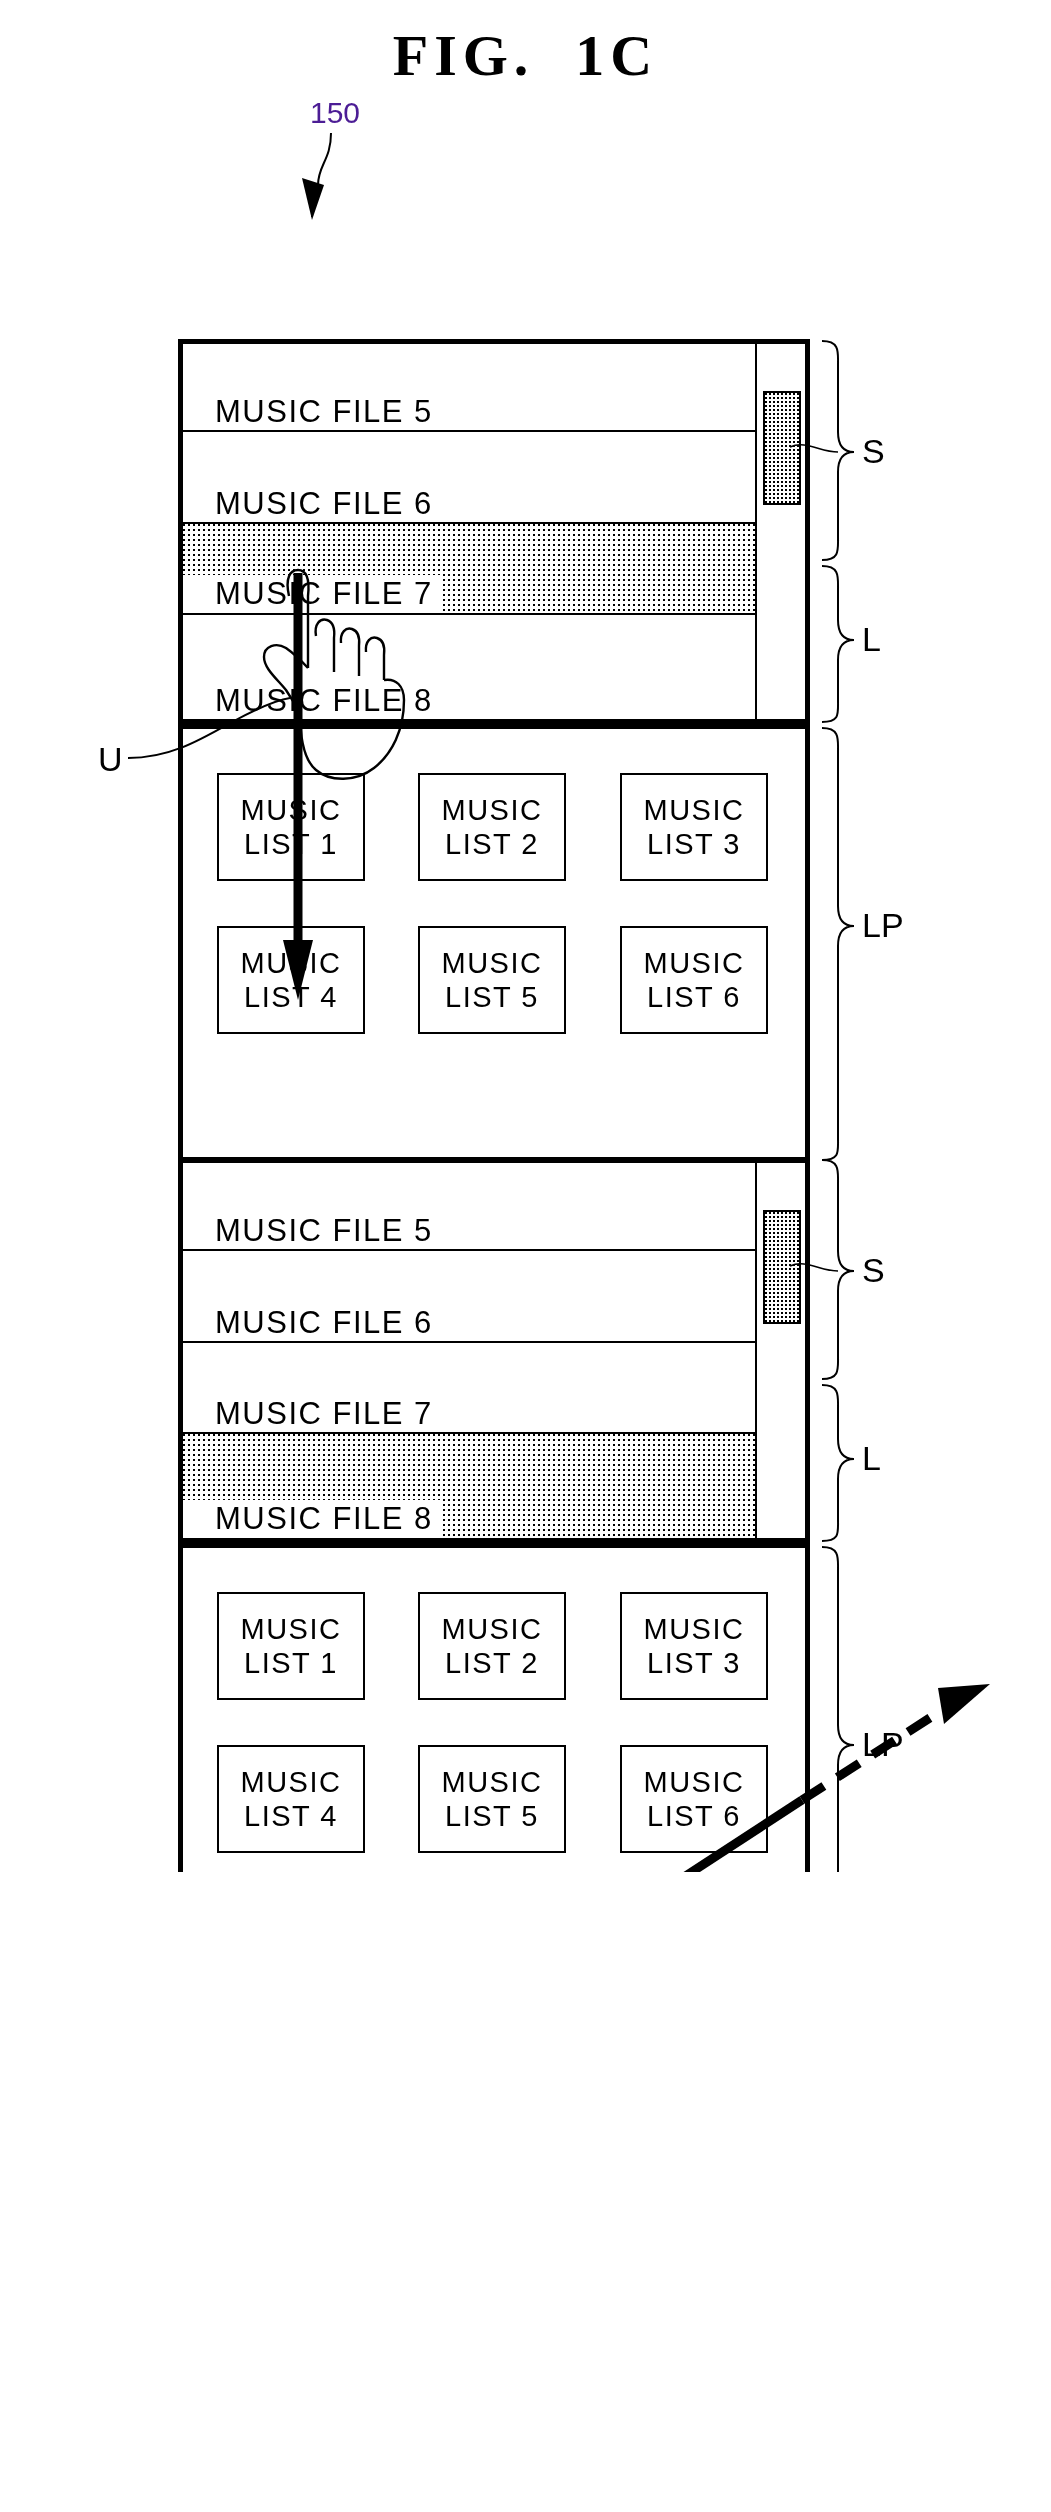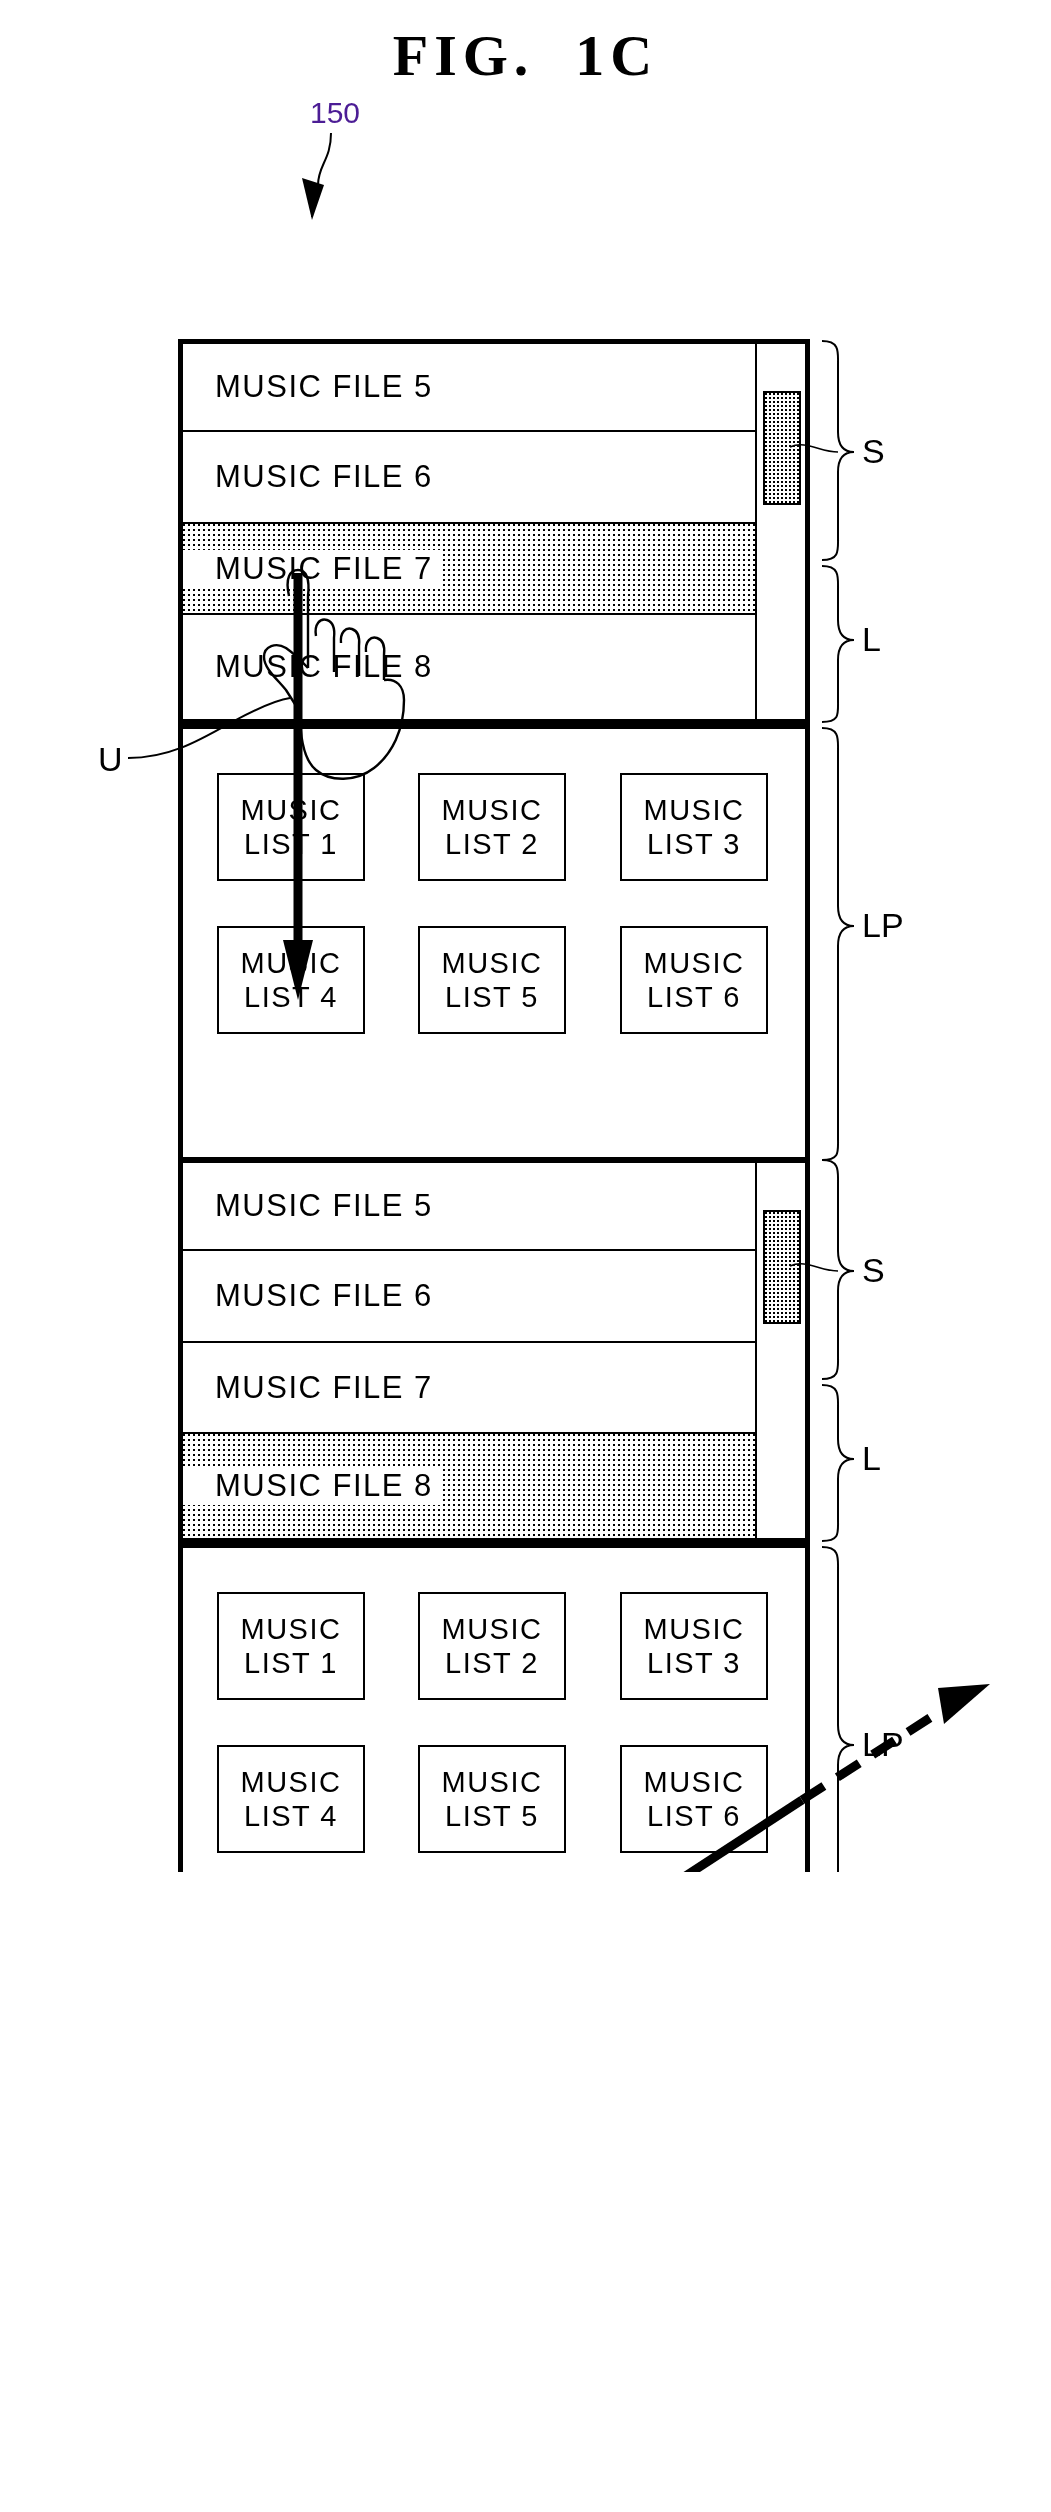--- a/index.html
+++ b/index.html
@@ -57,21 +57,21 @@
     left: 0; top: 0; right: 0;
     box-sizing: border-box;
     border-bottom: 5px solid #000;
   }
   .row {
     position: absolute;
     left: 0;
     box-sizing: border-box;
     border-bottom: 2px solid #000;
     display: flex;
-    align-items: center;
+    align-items: flex-end;
   }
   .row:last-child { border-bottom: none; }
   .row-label {
     font-family: "Liberation Sans", sans-serif;
     font-size: 31px;
     letter-spacing: 1.5px;
     color: #000;
     padding-left: 32px;
     white-space: pre;
   }

